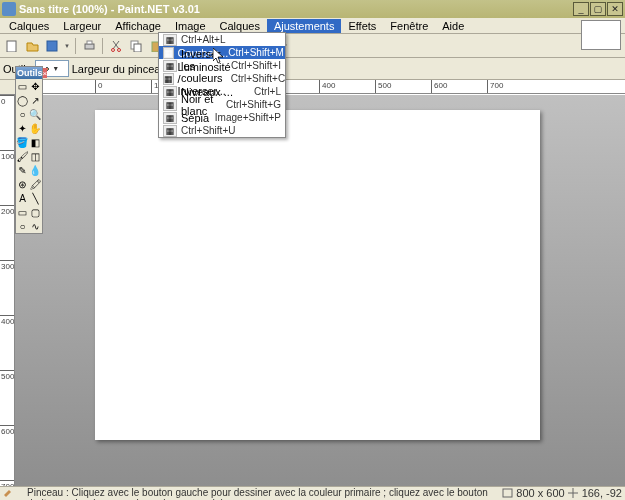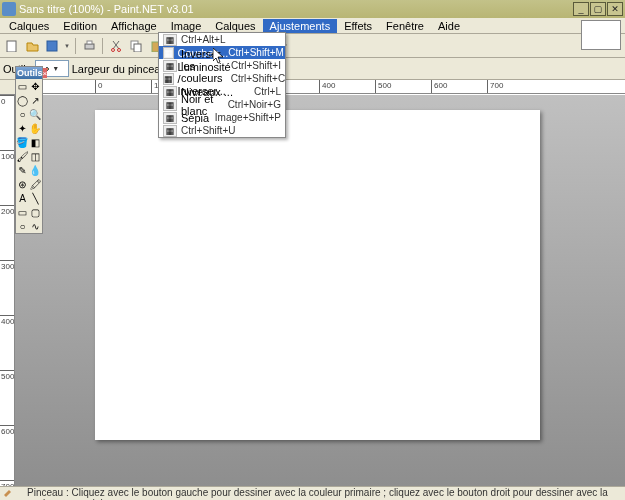--- a/index.html
+++ b/index.html
@@ -1,19 +1,19 @@
 <!DOCTYPE html>
 <html><head>
 <meta charset="utf-8">
 <style>
 * { margin: 0; padding: 0; box-sizing: border-box; font-family: Tahoma, sans-serif; font-size: 11px; }
 body { width: 625px; height: 500px; overflow: hidden; background: #fff; }
 .titlebar { height: 18px; background: linear-gradient(#c3c289,#b8b574); display: flex; align-items: center; padding: 0 2px; }
 .titlebar .icon { width: 14px; height: 14px; margin-right: 3px; background: #5a8dc7; border-radius: 2px; display:inline-block; }
-.titlebar .title { color: #fff; font-weight: normal; flex: 1; }
+.titlebar .title { color: #fff; font-weight: bold; flex: 1; }
 .winbtn { width: 16px; height: 14px; border: 1px solid #5a5a3a; background:#c8c58f; margin-left:1px; display:flex; align-items:center; justify-content:center; font-size:9px; color:#222; }
 .menubar { height: 16px; background: #ece9d8; display: flex; align-items: center; padding: 0 2px; border-bottom:1px solid #aca899; }
 .menuitem { padding: 1px 7px; cursor: default; }
 .menuitem.active { background:#316ac5; color:#fff; }
 .toolbar { height: 24px; background:#ece9d8; display:flex; align-items:center; padding:1px 3px; gap:2px; border-bottom:1px solid #aca899; }
 .tbtn { width:18px; height:18px; display:flex; align-items:center; justify-content:center; border:1px solid transparent; }
 .sep { width:1px; height:16px; background:#aca899; margin:0 2px; }
 .tdrop { width:8px; height:18px; display:flex; align-items:center; justify-content:center; font-size:7px; color:#555;}
 .preview-box { position:absolute; top:20px; right:4px; width:40px; height:30px; background:#fff; border:1px solid #888; }
 .toolbar2 { height: 22px; background:#ece9d8; display:flex; align-items:center; padding:1px 3px; gap:3px; border-bottom:1px solid #aca899; position:relative; }
@@ -53,21 +53,21 @@
 <div class="titlebar">
   <span class="icon"></span>
   <span class="title">Sans titre (100%) - Paint.NET v3.01</span>
   <div class="winbtn">_</div>
   <div class="winbtn">▢</div>
   <div class="winbtn">✕</div>
 </div>
 
 <div class="menubar">
   <div class="menuitem">Calques</div>
-  <div class="menuitem">Edition</div>
+  <div class="menuitem">Largeur</div>
   <div class="menuitem">Affichage</div>
   <div class="menuitem">Image</div>
   <div class="menuitem">Calques</div>
   <div class="menuitem active">Ajustements</div>
   <div class="menuitem">Effets</div>
   <div class="menuitem">Fenêtre</div>
   <div class="menuitem">Aide</div>
 </div>
 
 <div class="toolbar">
@@ -291,21 +291,21 @@
       <span class="dds">Ctrl+Shift+C</span>
     </div>
     <div class="ddrow">
       <span class="ddic">▦</span>
       <span class="ddl">Niveaux ...</span>
       <span class="dds">Ctrl+L</span>
     </div>
     <div class="ddrow">
       <span class="ddic">▦</span>
       <span class="ddl">Noir et blanc</span>
-      <span class="dds">Ctrl+Noir+G</span>
+      <span class="dds">Ctrl+Shift+G</span>
     </div>
     <div class="ddrow">
       <span class="ddic">▦</span>
       <span class="ddl">Sépia</span>
       <span class="dds">Image+Shift+P</span>
     </div>
     <div class="ddrow">
       <span class="ddic">▦</span>
       <span class="dds">Ctrl+Shift+U</span>
     </div>
@@ -315,13 +315,23 @@
 <svg width="12" height="18">
       <path d="M0 0l0 13 3-3 2 5 2-1-2-5 5 0z" fill="#fff" stroke="#000" stroke-width="0.8"></path>
     </svg>
 </div>
 
 <div class="statusbar">
   <svg width="12" height="10">
       <path d="M1 8l5-5 2 2-5 5z" fill="#c89050"></path>
     </svg>
   <span class="st">Pinceau : Cliquez avec le bouton gauche pour dessiner avec la couleur primaire ; cliquez avec le bouton droit pour dessiner avec la couleur secondaire</span>
+  <div class="sb">
+    <svg width="11" height="10">
+        <rect x="1" y="1" width="9" height="8" fill="none" stroke="#666"></rect>
+      </svg>
+    <span>800 x 600</span>
+    <svg width="11" height="10">
+        <path d="M5 0v10M0 5h10" stroke="#666"></path>
+      </svg>
+    <span>166, -92</span>
+  </div>
 </div>
 
 </body></html>

